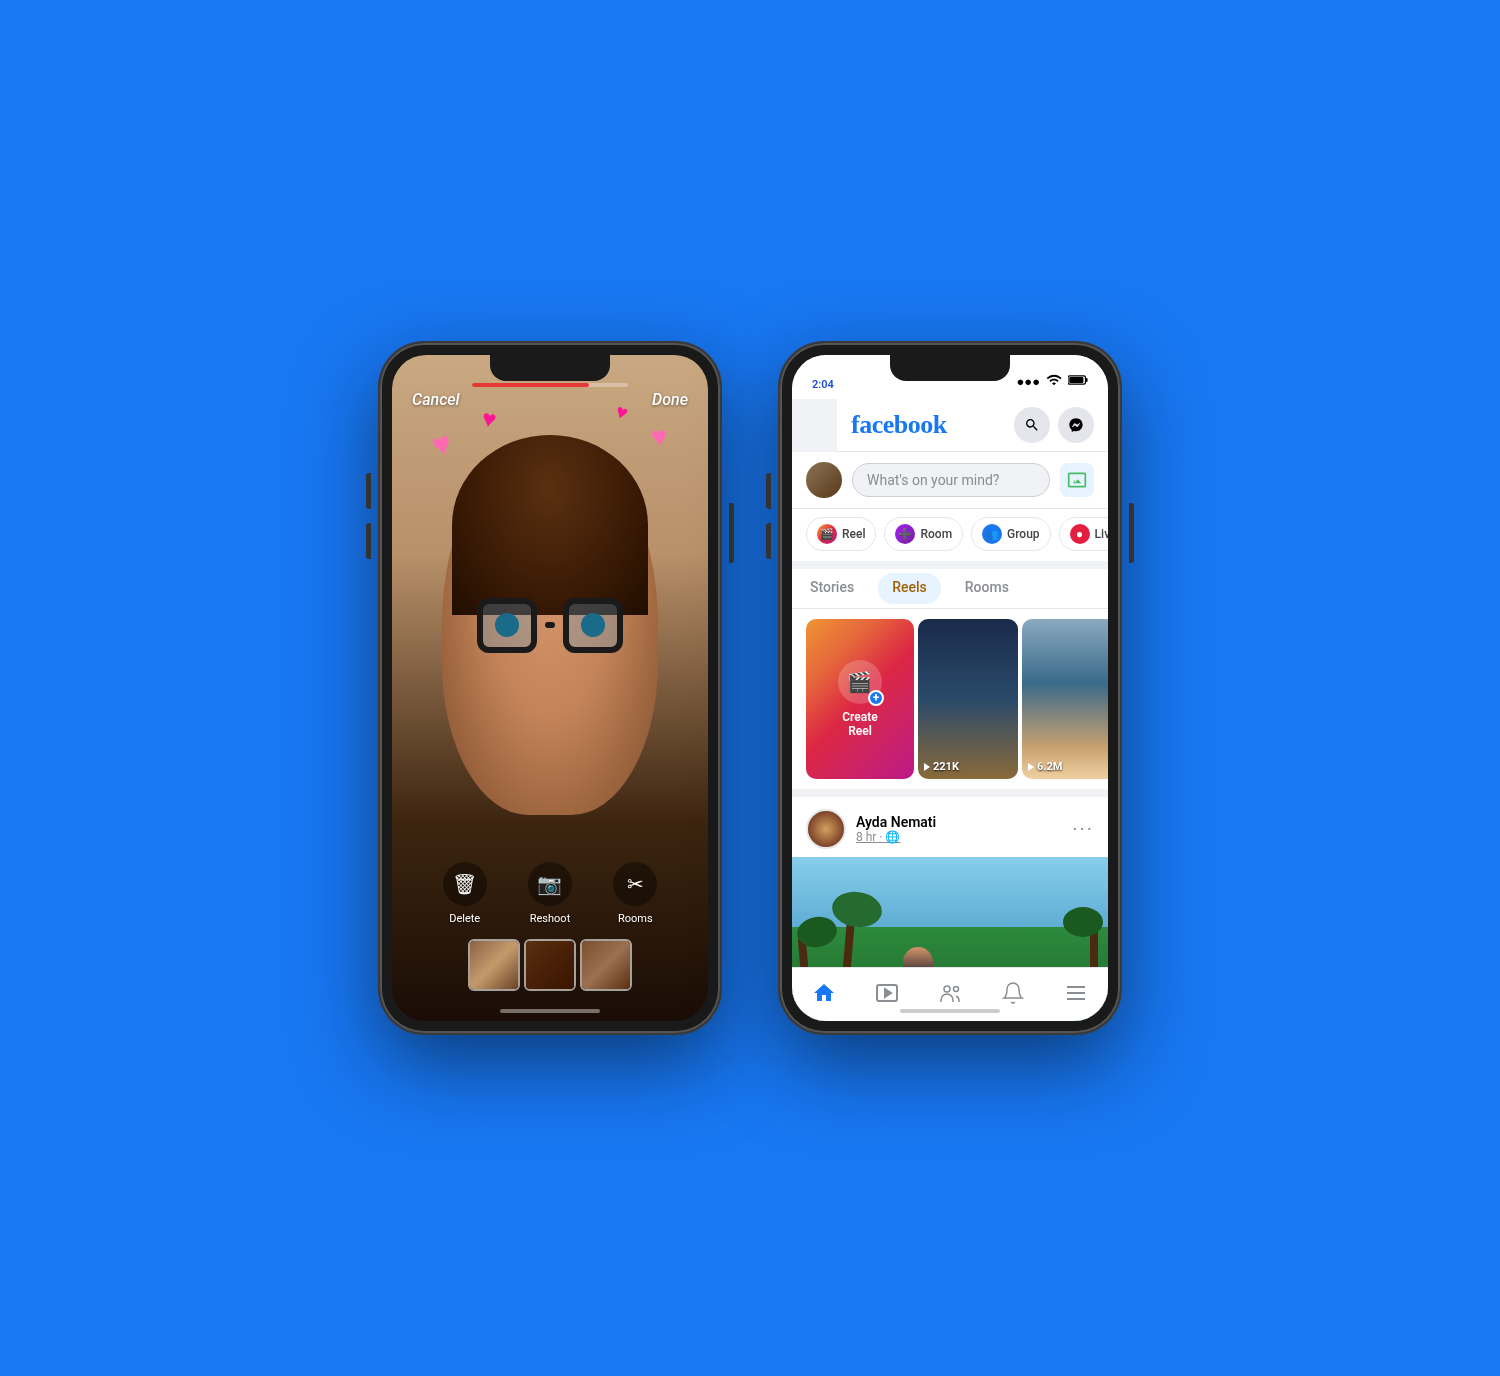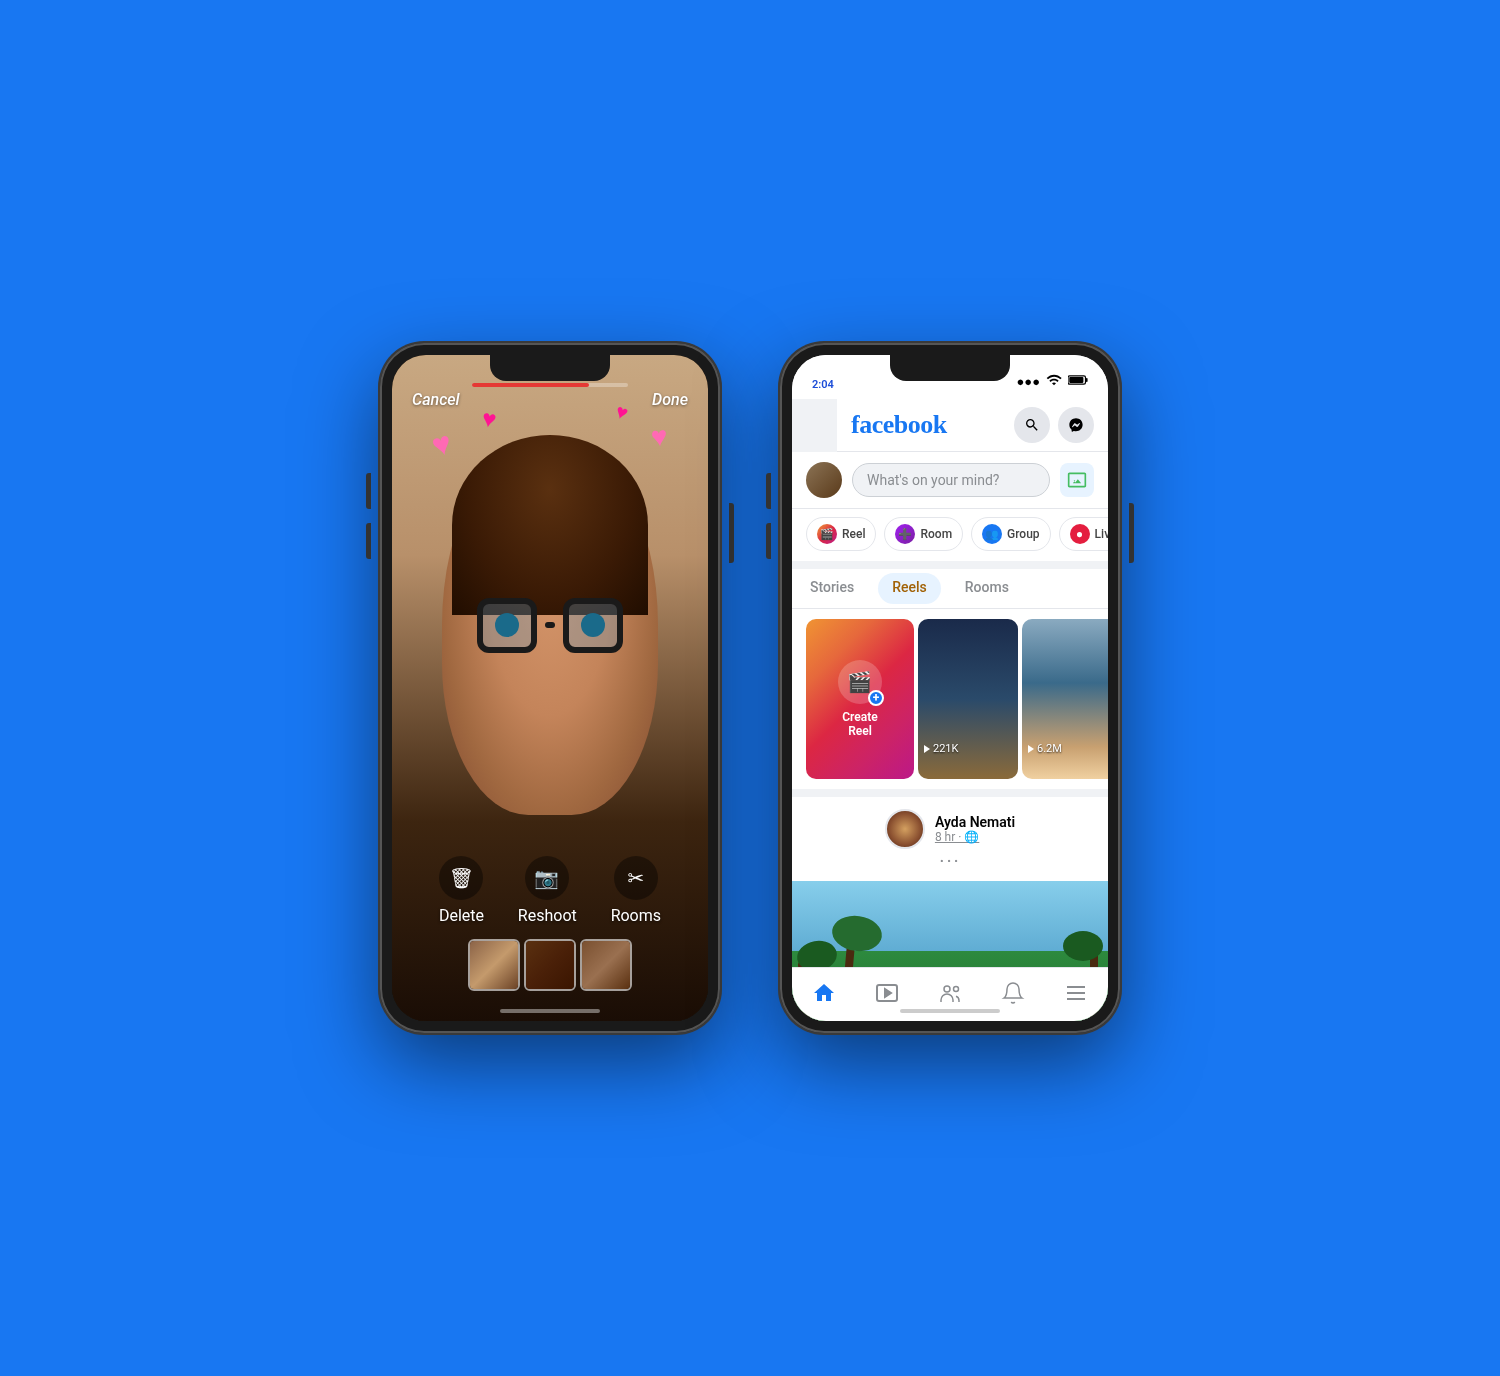--- a/index.html
+++ b/index.html
@@ -263,21 +263,21 @@
       width: 44px;
       height: 44px;
       background: rgba(0,0,0,0.4);
       border-radius: 50%;
       display: flex;
       align-items: center;
       justify-content: center;
       font-size: 20px;
     }
     .cam-control-label {
-      font-size: 16px;
+      font-size: 11px;
       color: white;
       text-shadow: 0 1px 3px rgba(0,0,0,0.7);
     }
     
     .thumb-strip {
       display: flex;
       justify-content: center;
       gap: 4px;
       padding: 0 10px;
     }
@@ -526,25 +526,25 @@
       text-align: center;
     }
     .reel-bg-1 {
       background: linear-gradient(180deg, #1a2a4a 0%, #2a4a6a 50%, #8a6a3a 100%);
     }
     .reel-bg-2 {
       background: linear-gradient(180deg, #8aaac0 0%, #3a6a8a 40%, #c8a070 80%, #f0d0a0 100%);
     }
     .reel-views {
       position: absolute;
-      bottom: 24px;
+      bottom: 6px;
       left: 6px;
       color: white;
       font-size: 11px;
-      font-weight: 400;
+      font-weight: 700;
       text-shadow: 0 1px 2px rgba(0,0,0,0.8);
       display: flex;
       align-items: center;
       gap: 3px;
     }
     .play-icon-small {
       width: 0;
       height: 0;
       border-left: 6px solid white;
       border-top: 4px solid transparent;
@@ -553,21 +553,20 @@
     
     .post-card {
       background: white;
       border-bottom: 8px solid #f0f2f5;
     }
     .post-header {
       display: flex;
       align-items: center;
       justify-content: space-between;
       padding: 12px 14px 8px;
-      flex-direction: column;
     }
     .post-user {
       display: flex;
       align-items: center;
       gap: 10px;
     }
     .post-avatar {
       width: 40px;
       height: 40px;
       border-radius: 50%;

